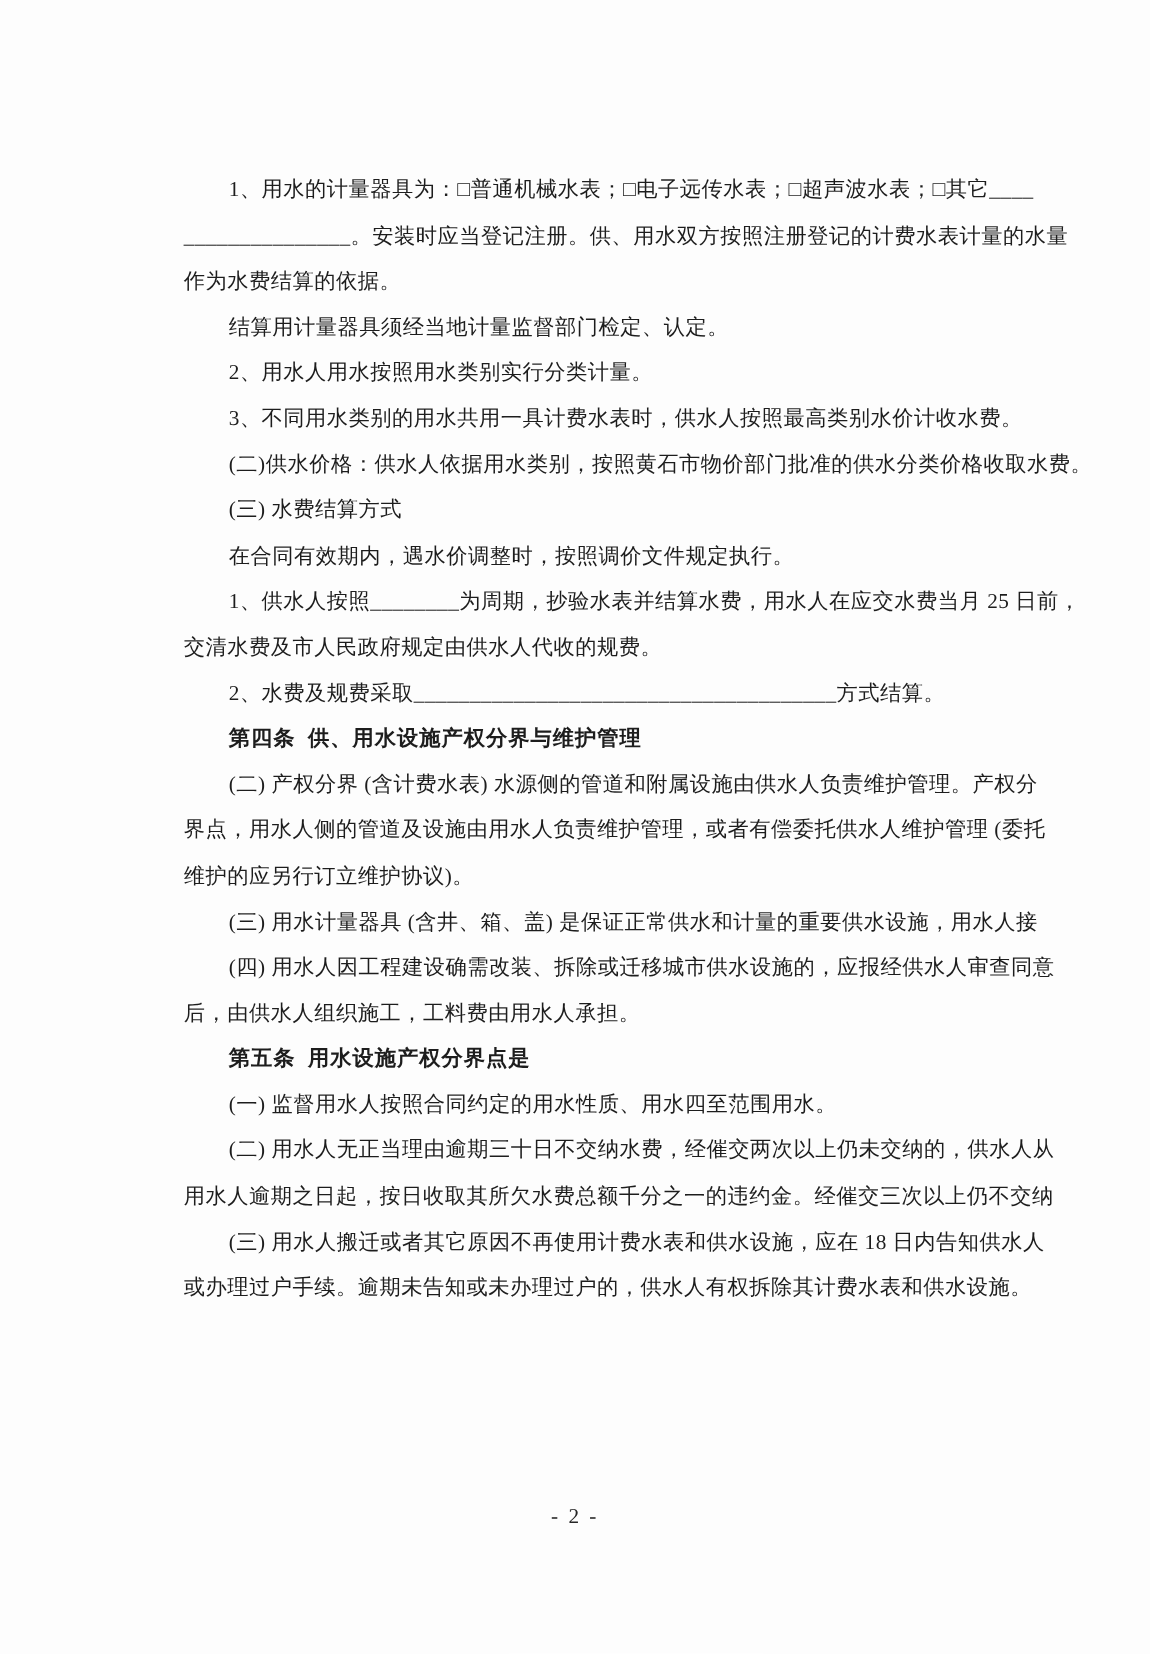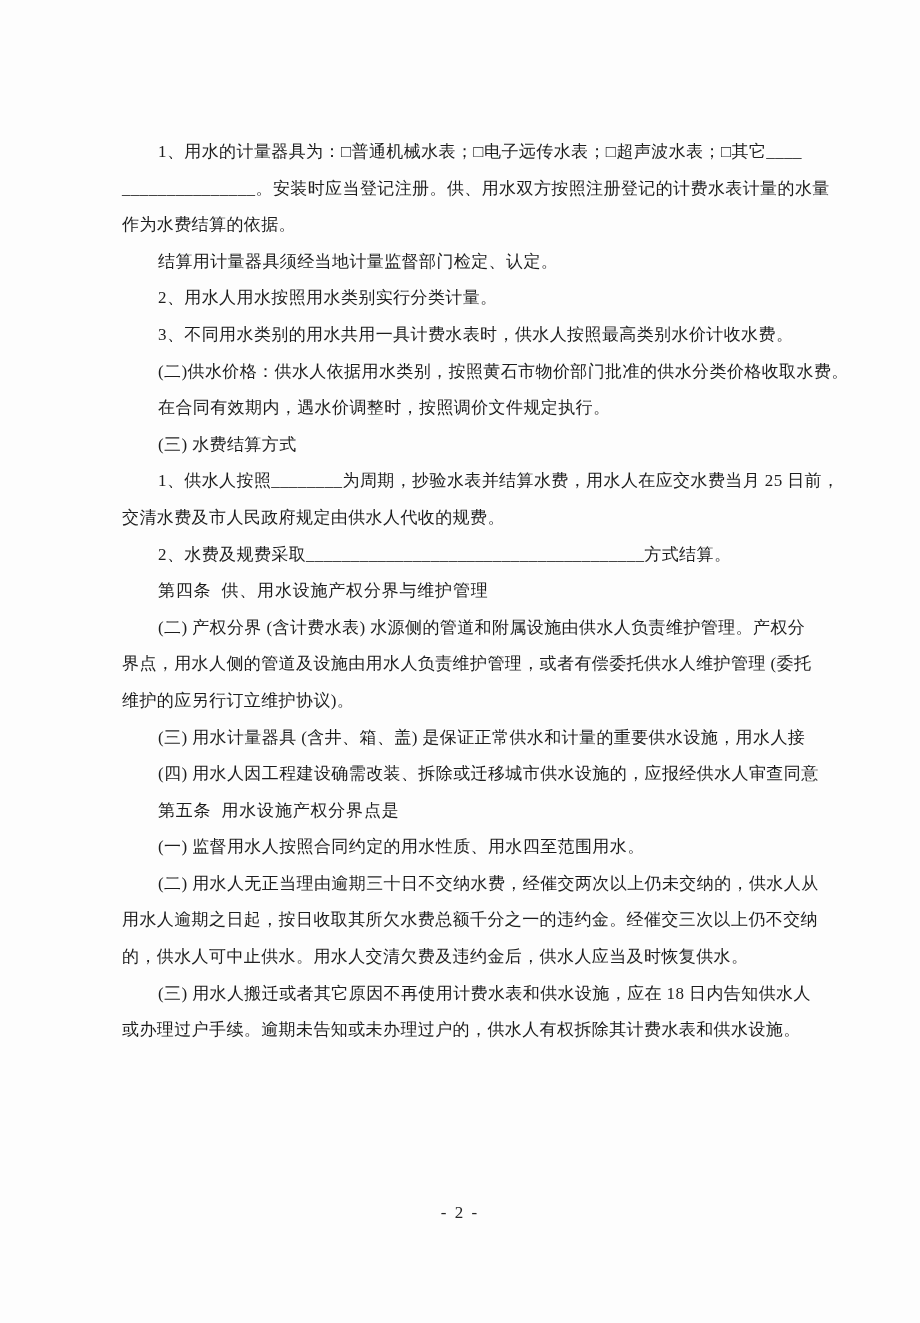--- a/index.html
+++ b/index.html
@@ -22,26 +22,27 @@
     top: 134px;
     width: 712px;
   }
   .line {
     font-size: 17px;
     line-height: 36.6px;
     height: 36.6px;
     white-space: pre;
     letter-spacing: 0.4px;
     color: #1d1d1d;
+    margin-left: 25px;
   }
   .line.indent {
     padding-left: 36px;
   }
   .line.bold {
-    font-weight: 400;
+    font-weight: 700;
     letter-spacing: 0.8px;
   }
   .page-number {
     position: absolute;
     left: 0;
     right: 0;
     top: 1203px;
     text-align: center;
     font-size: 17px;
     letter-spacing: 2px;
@@ -53,33 +54,33 @@
 
 <div class="page">
   <div class="doc-lines">
       <div class="line indent">1、用水的计量器具为：□普通机械水表；□电子远传水表；□超声波水表；□其它____</div>
       <div class="line">_______________。安装时应当登记注册。供、用水双方按照注册登记的计费水表计量的水量</div>
       <div class="line">作为水费结算的依据。</div>
       <div class="line indent">结算用计量器具须经当地计量监督部门检定、认定。</div>
       <div class="line indent">2、用水人用水按照用水类别实行分类计量。</div>
       <div class="line indent">3、不同用水类别的用水共用一具计费水表时，供水人按照最高类别水价计收水费。</div>
       <div class="line indent">(二)供水价格：供水人依据用水类别，按照黄石市物价部门批准的供水分类价格收取水费。</div>
+      <div class="line indent">(三) 水费结算方式</div>
       <div class="line indent">在合同有效期内，遇水价调整时，按照调价文件规定执行。</div>
-      <div class="line indent">(三) 水费结算方式</div>
       <div class="line indent">1、供水人按照________为周期，抄验水表并结算水费，用水人在应交水费当月 25 日前，</div>
       <div class="line">交清水费及市人民政府规定由供水人代收的规费。</div>
       <div class="line indent">2、水费及规费采取______________________________________方式结算。</div>
       <div class="line indent bold">第四条  供、用水设施产权分界与维护管理</div>
       <div class="line indent">(二) 产权分界 (含计费水表) 水源侧的管道和附属设施由供水人负责维护管理。产权分</div>
       <div class="line">界点，用水人侧的管道及设施由用水人负责维护管理，或者有偿委托供水人维护管理 (委托</div>
       <div class="line">维护的应另行订立维护协议)。</div>
       <div class="line indent">(三) 用水计量器具 (含井、箱、盖) 是保证正常供水和计量的重要供水设施，用水人接</div>
       <div class="line indent">(四) 用水人因工程建设确需改装、拆除或迁移城市供水设施的，应报经供水人审查同意</div>
+      <div class="line">后，由供水人组织施工，工料费由用水人承担。</div>
       <div class="line indent bold">第五条  用水设施产权分界点是</div>
       <div class="line indent">(一) 监督用水人按照合同约定的用水性质、用水四至范围用水。</div>
       <div class="line indent">(二) 用水人无正当理由逾期三十日不交纳水费，经催交两次以上仍未交纳的，供水人从</div>
       <div class="line">用水人逾期之日起，按日收取其所欠水费总额千分之一的违约金。经催交三次以上仍不交纳</div>
-      <div class="line">的，供水人可中止供水。用水人交清欠费及违约金后，供水人应当及时恢复供水。</div>
       <div class="line indent">(三) 用水人搬迁或者其它原因不再使用计费水表和供水设施，应在 18 日内告知供水人</div>
       <div class="line">或办理过户手续。逾期未告知或未办理过户的，供水人有权拆除其计费水表和供水设施。</div>
     </div>
   <div class="page-number">- 2 -</div>
 </div>
 
 </body></html>

